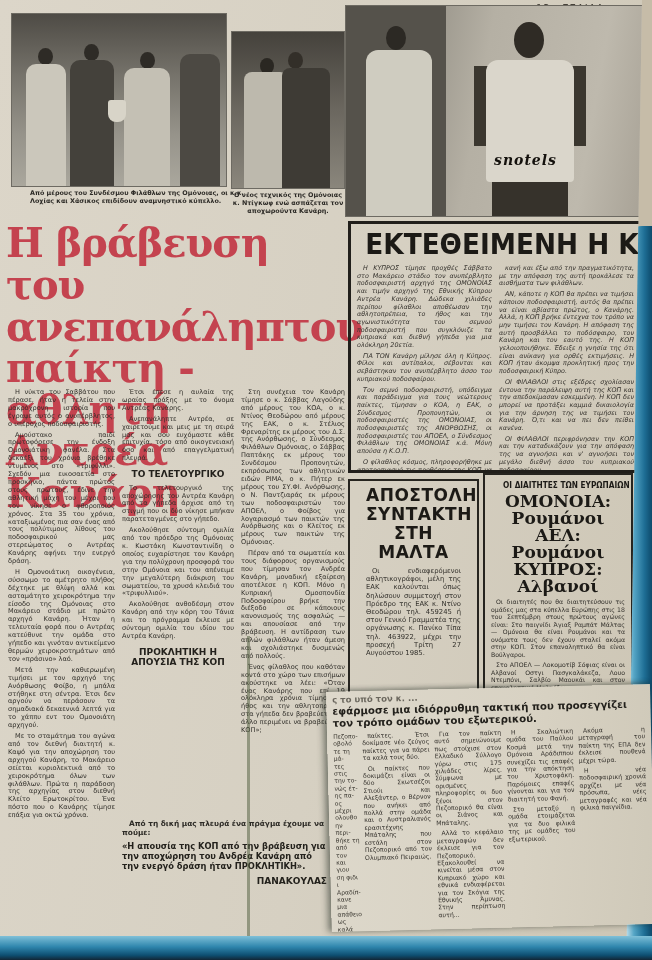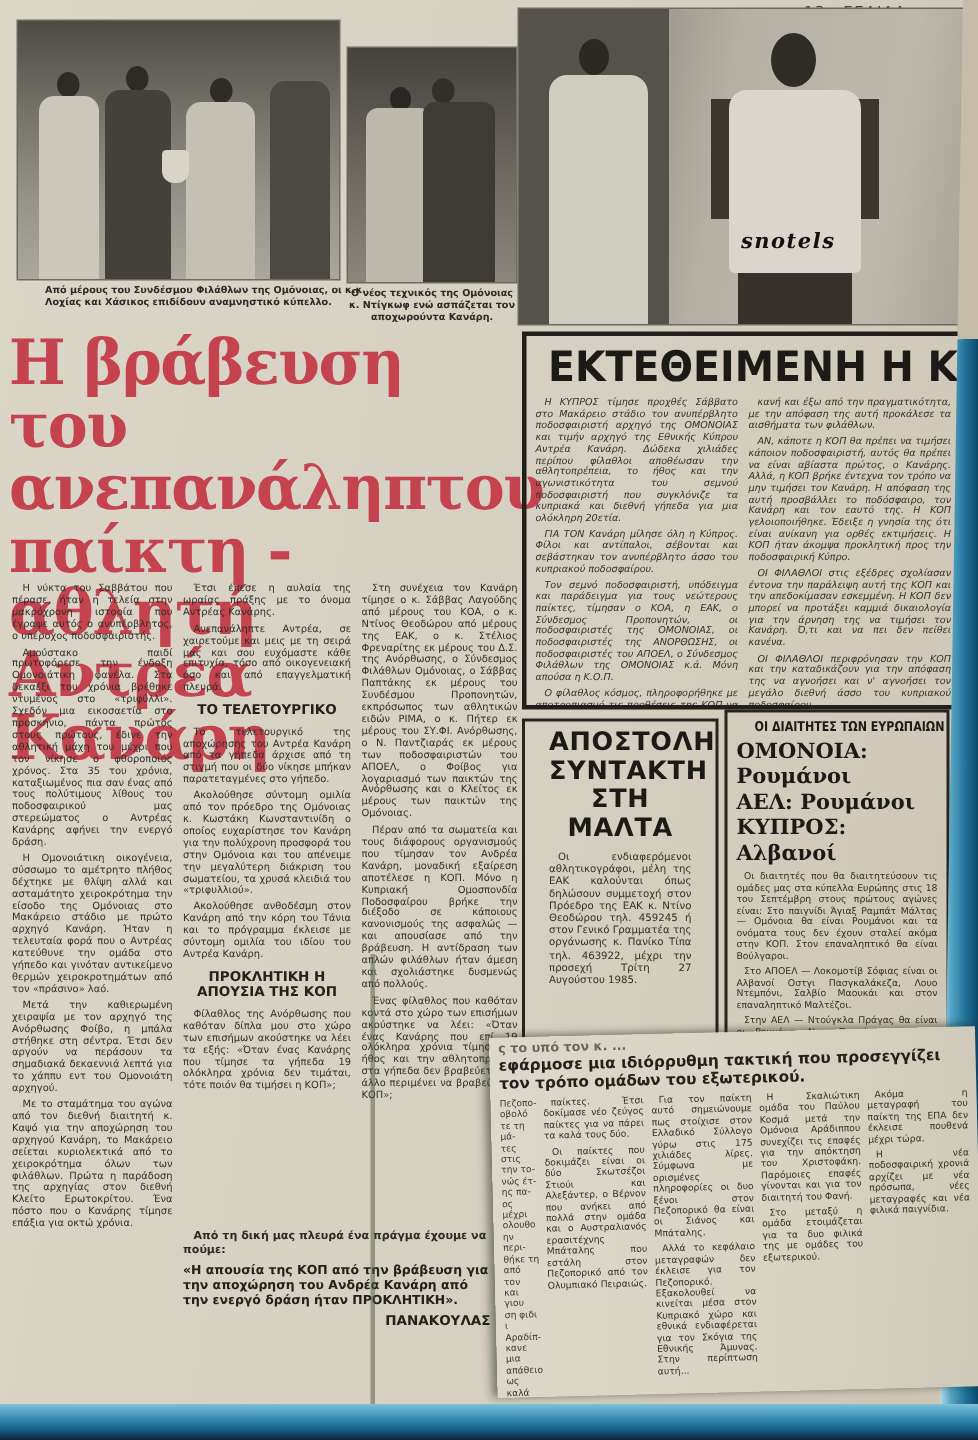--- a/index.html
+++ b/index.html
@@ -58,22 +58,22 @@
   .malta-box{position:absolute;left:348px;top:479px;width:131px;height:242px;
     border:2px solid #26241f;padding:5px 16px;box-sizing:border-box;overflow:hidden;}
   .malta-title{font-size:17px;font-weight:bold;text-align:center;line-height:19px;
     letter-spacing:.5px;color:#1c1a16;white-space:pre-line;margin-bottom:5px;}
   .malta-box p{font-size:6.8px;line-height:8.2px;text-align:justify;color:#312f2a;margin:0 0 4px;text-indent:6px;}
   
   .ref-box{position:absolute;left:483px;top:473px;width:150px;height:228px;
     border:2px solid #26241f;padding:4px 6px;box-sizing:border-box;overflow:hidden;}
   .ref-kicker{font-size:9px;font-weight:bold;text-align:center;white-space:nowrap;
     transform:scaleX(.82);transform-origin:center;color:#1c1a16;margin:1px 0 3px;}
-  .ref-line{font-family:"DejaVu Serif",serif;font-weight:bold;font-size:14px;
-    line-height:17px;color:#1c1a16;}
+  .ref-line{font-family:"DejaVu Serif",serif;font-weight:bold;font-size:17px;
+    text-align:center;line-height:17px;color:#1c1a16;}
   .ref-box p{font-size:6.2px;line-height:7.5px;text-align:justify;color:#312f2a;margin:3px 0 0;text-indent:5px;}
   
   .crease{position:absolute;left:247px;top:636px;width:3px;height:305px;background:#4e5c3c;opacity:.5;}
   
   .clipping{position:absolute;left:326px;top:692px;width:324px;height:240px;z-index:5;
     background:linear-gradient(95deg,#ddd8cb 0%,#d8d2c3 60%,#cfc9b9 100%);
     transform:rotate(-1.4deg);transform-origin:top left;
     box-shadow:-4px 0 6px rgba(35,45,35,.45),0 -2px 4px rgba(35,45,35,.25);
     padding:3px 6px;box-sizing:border-box;overflow:hidden;}
   .clip-frag{font-size:8.5px;font-weight:bold;color:#3a372f;opacity:.7;white-space:nowrap;overflow:hidden;}
@@ -147,34 +147,33 @@
           <p>ΟΙ ΦΙΛΑΘΛΟΙ περιφρόνησαν την ΚΟΠ και την καταδικάζουν για την απόφαση της να αγνοήσει και ν' αγνοήσει τον μεγάλο διεθνή άσσο του κυπριακού ποδοσφαίρου.</p>
 
         </div>
       </div>
     </div>
 
     <div class="col col1">
       <p>Η νύκτα του Σαββάτου που πέρασε, ήταν η τελεία στην μακρόχρονη ιστορία που έγραψε αυτός ο ανυπέρβλητος, ο υπέροχος ποδοσφαιριστής.</p>
       <p>Αμούστακο παιδί πρωτοφόρεσε την ένδοξη Ομονοιάτικη φανέλα. Στα δεκαέξι του χρόνια βρέθηκε ντυμένος στο «τριφύλλι». Σχεδόν μια εικοσαετία στο προσκήνιο, πάντα πρώτος στους πρώτους, έδινε την αθλητική μάχη του μέχρι που τον νίκησε ο φθοροποιός χρόνος. Στα 35 του χρόνια, καταξιωμένος πια σαν ένας από τους πολύτιμους λίθους του ποδοσφαιρικού μας στερεώματος ο Αντρέας Κανάρης αφήνει την ενεργό δράση.</p>
       <p>Η Ομονοιάτικη οικογένεια, σύσσωμο το αμέτρητο πλήθος δέχτηκε με θλίψη αλλά και ασταμάτητο χειροκρότημα την είσοδο της Ομόνοιας στο Μακάρειο στάδιο με πρώτο αρχηγό Κανάρη. Ήταν η τελευταία φορά που ο Αντρέας κατεύθυνε την ομάδα στο γήπεδο και γινόταν αντικείμενο θερμών χειροκροτημάτων από τον «πράσινο» λαό.</p>
-      <p>Μετά την καθιερωμένη χειραψία με τον αρχηγό της Ανόρθωσης Φοίβο, η μπάλα στήθηκε στη σέντρα. Έτσι δεν αργούν να περάσουν τα σημαδιακά δεκαεννιά λεπτά για το χάππυ εντ του Ομονοιάτη αρχηγού.</p>
+      <p>Μετά την καθιερωμένη τιμήσει με τον αρχηγό της Ανόρθωσης Φοίβο, η μπάλα στήθηκε στη σέντρα. Έτσι δεν αργούν να περάσουν τα σημαδιακά δεκαεννιά λεπτά για το χάππυ εντ του Ομονοιάτη αρχηγού.</p>
       <p>Με το σταμάτημα του αγώνα από τον διεθνή διαιτητή κ. Καψό για την αποχώρηση του αρχηγού Κανάρη, το Μακάρειο σείεται κυριολεκτικά από το χειροκρότημα όλων των φιλάθλων. Πρώτα η παράδοση της αρχηγίας στον διεθνή Κλείτο Ερωτοκρίτου. Ένα πόστο που ο Κανάρης τίμησε επάξια για οκτώ χρόνια.</p>
 
     </div>
 
     <div class="col col2">
       <p>Έτσι έπεσε η αυλαία της ωραίας πράξης με το όνομα Αντρέας Κανάρης.</p>
       <p>Ανεπανάληπτε Αντρέα, σε χαιρετούμε και μεις με τη σειρά μας και σου ευχόμαστε κάθε επιτυχία, τόσο από οικογενειακή όσο και από επαγγελματική πλευρά.</p>
       <h4 class="subhead">ΤΟ ΤΕΛΕΤΟΥΡΓΙΚΟ</h4>
       <p>Το τελετουργικό της αποχώρησης του Αντρέα Κανάρη από τα γήπεδα άρχισε από τη στιγμή που οι δύο νίκησε μπήκαν παρατεταγμένες στο γήπεδο.</p>
       <p>Ακολούθησε σύντομη ομιλία από τον πρόεδρο της Ομόνοιας κ. Κωστάκη Κωνσταντινίδη ο οποίος ευχαρίστησε τον Κανάρη για την πολύχρονη προσφορά του στην Ομόνοια και του απένειμε την μεγαλύτερη διάκριση του σωματείου, τα χρυσά κλειδιά του «τριφυλλιού».</p>
       <p>Ακολούθησε ανθοδέσμη στον Κανάρη από την κόρη του Τάνια και το πρόγραμμα έκλεισε με σύντομη ομιλία του ιδίου του Αντρέα Κανάρη.</p>
       <h4 class="subhead">ΠΡΟΚΛΗΤΙΚΗ Η ΑΠΟΥΣΙΑ ΤΗΣ ΚΟΠ</h4>
-      <p>Φίλαθλος της Ανόρθωσης που καθόταν δίπλα μου στο χώρο των επισήμων ακούστηκε να λέει τα εξής: «Όταν ένας Κανάρης που τίμησε τα γήπεδα 19 ολόκληρα χρόνια δεν τιμάται, τότε ποιόν θα τιμήσει η ΚΟΠ»;</p>
     </div>
 
     <div class="col col3">
       <p>Στη συνέχεια τον Κανάρη τίμησε ο κ. Σάββας Λαγούδης από μέρους του ΚΟΑ, ο κ. Ντίνος Θεοδώρου από μέρους της ΕΑΚ, ο κ. Στέλιος Φρεναρίτης εκ μέρους του Δ.Σ. της Ανόρθωσης, ο Σύνδεσμος Φιλάθλων Ομόνοιας, ο Σάββας Παπτάκης εκ μέρους του Συνδέσμου Προπονητών, εκπρόσωπος των αθλητικών ειδών ΡΙΜΑ, ο κ. Πήτερ εκ μέρους του ΣΥ.ΦΙ. Ανόρθωσης, ο Ν. Παντζιαράς εκ μέρους των ποδοσφαιριστών του ΑΠΟΕΛ, ο Φοίβος για λογαριασμό των παικτών της Ανόρθωσης και ο Κλείτος εκ μέρους των παικτών της Ομόνοιας.</p>
       <p>Πέραν από τα σωματεία και τους διάφορους οργανισμούς που τίμησαν τον Ανδρέα Κανάρη, μοναδική εξαίρεση αποτέλεσε η ΚΟΠ. Μόνο η Κυπριακή Ομοσπονδία Ποδοσφαίρου βρήκε την διέξοδο σε κάποιους κανονισμούς της ασφαλώς — και απουσίασε από την βράβευση. Η αντίδραση των απλών φιλάθλων ήταν άμεση και σχολιάστηκε δυσμενώς από πολλούς.</p>
       <p>Ένας φίλαθλος που καθόταν κοντά στο χώρο των επισήμων ακούστηκε να λέει: «Όταν ένας Κανάρης που επί 19 ολόκληρα χρόνια τίμησε το ήθος και την αθλητοπρέπεια στα γήπεδα δεν βραβεύεται, τι άλλο περιμένει να βραβεύσει η ΚΟΠ»;</p>
     </div>
 
     <div class="quote-block">
       <p class="q-lead">Από τη δική μας πλευρά ένα πράγμα έχουμε να πούμε:</p>

